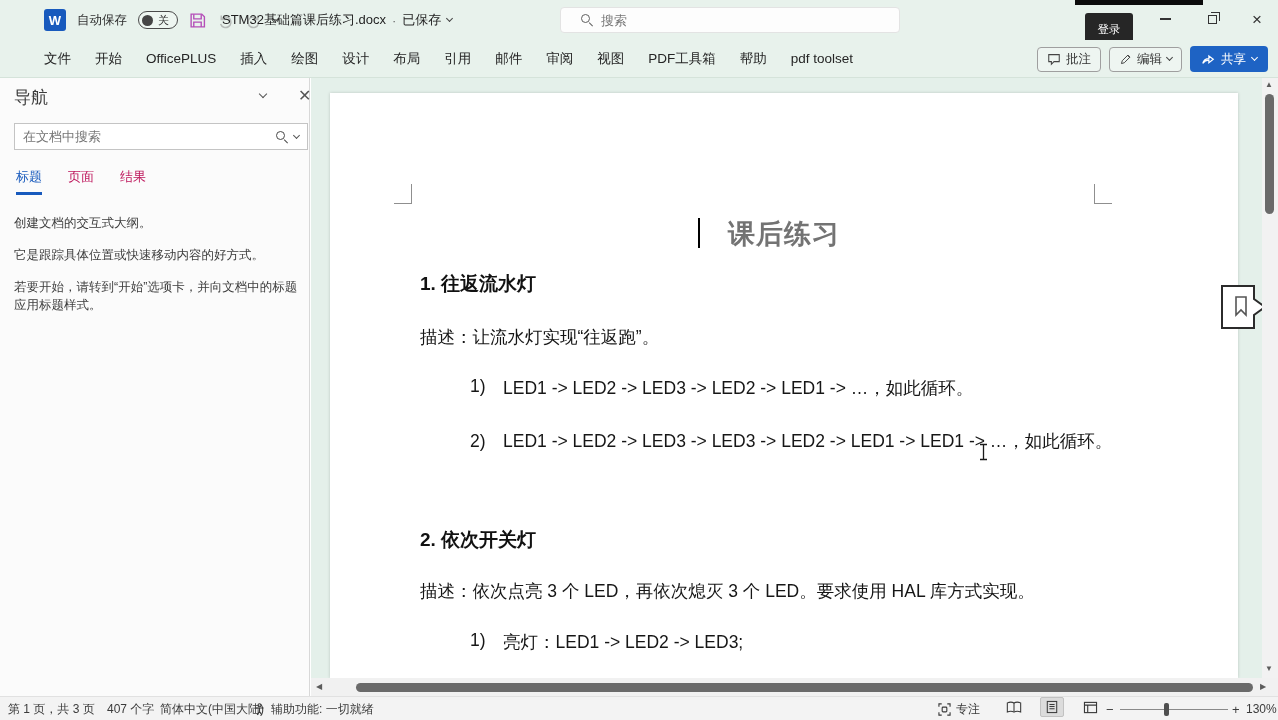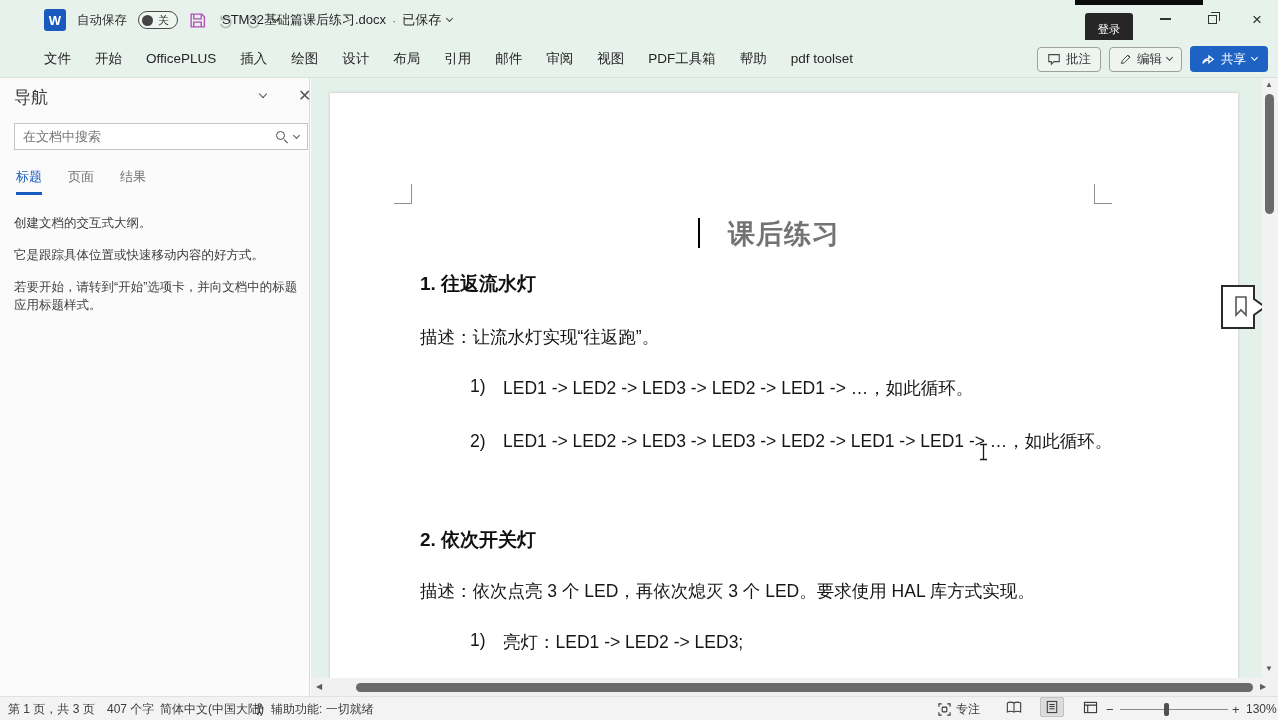--- a/index.html
+++ b/index.html
@@ -73,21 +73,21 @@
   .nav-title { position:absolute; left:14px; top:8px; font-size:17px; color:#3d3d3d; }
   .nav-chevron { position:absolute; left:260px; top:16px; color:#555; }
   .nav-close { position:absolute; left:298px; top:8px; font-size:16px; color:#555; }
   .nav-search { position:absolute; left:14px; top:45px; width:294px; height:27px;
     background:#fff; border:1px solid #c4c4c4; display:flex; align-items:center; }
   .nav-search input { flex:1; border:none; outline:none; font-size:13px;
     padding-left:8px; color:#444; background:transparent; font-family:inherit; }
   .nav-search .mag { color:#494949; margin-right:6px; }
   .nav-search .chev { color:#555; margin-right:8px; }
   .nav-tabs { position:absolute; left:16px; top:90px; display:flex; gap:26px; }
-  .nav-tab { font-size:13px; color:#737373; padding-bottom:6px; }
+  .nav-tab { font-size:13px; color:#be185d; padding-bottom:6px; }
   .nav-tab.active { color:#185abd; border-bottom:3px solid #185abd; }
   .nav-body { position:absolute; left:14px; top:136px; width:286px; }
   .nav-body p { font-size:12.5px; color:#3c3c3c; line-height:1.5;
     margin-bottom:13px; }
 
   
   .docarea { position:absolute; left:311px; top:78px; width:967px; height:618px;
     background:#e4f0ea; }
   .page { position:absolute; left:19px; top:15px; width:908px; height:585px;
     background:#fff; box-shadow:0 0 3px rgba(0,0,0,0.18); overflow:hidden; }
@@ -172,20 +172,24 @@
       <span class="chev sm" style="color:#444;"></span>
     </div>
 
     <div class="doc-title-group">
       <span>STM32基础篇课后练习.docx</span>
       <span class="saved-dot">·</span>
       <span>已保存</span>
       <span class="chev sm" style="color:#444;"></span>
     </div>
 
+    <div class="search-box">
+      <span class="mag"></span>
+      <input class="search-input-fake" readonly="" placeholder="搜索" style="">
+    </div>
 
     <div class="black-strip"></div>
 
     <div class="login-btn">登录</div>
 
     <div class="win-btn" style="left:1148px;">
       <span class="min-bar"></span>
     </div>
     <div class="win-btn" style="left:1195px;">
       <span class="restore-sq"></span>

